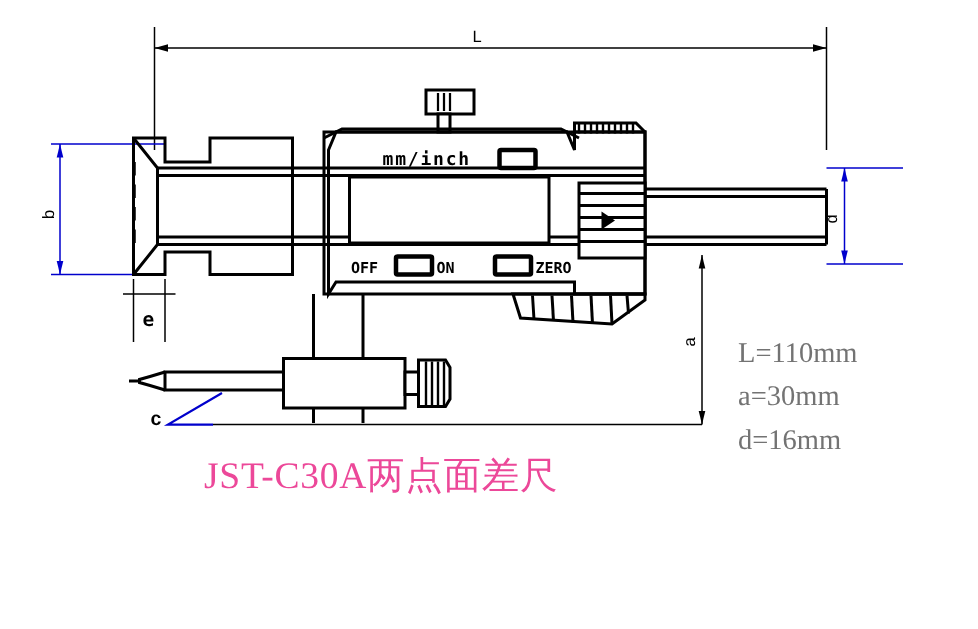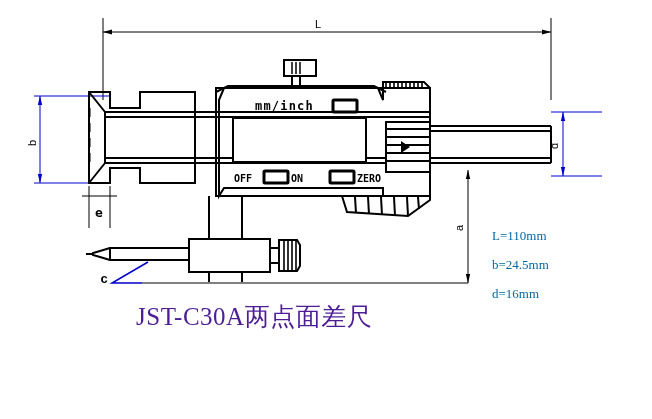--- a/index.html
+++ b/index.html
@@ -22,32 +22,32 @@
     left: 0;
     top: 0;
   }
   .legend {
     position: absolute;
     left: 492px;
     top: 228px;
     width: 156px;
   }
   .legend-item {
-    color: #0369a1;
+    color: #737373;
     font-family: "Liberation Serif", serif;
-    font-size: 13px;
+    font-size: 19px;
     line-height: 15px;
     height: 29px;
     white-space: pre;
   }
   .title {
     position: absolute;
     left: 136px;
     top: 300px;
-    color: #4c1d95;
+    color: #ec4899;
     font-family: "Liberation Serif", serif;
     font-size: 25px;
     letter-spacing: 0.5px;
     white-space: pre;
   }
   svg text {
     font-family: "Liberation Sans", sans-serif;
     fill: #000000;
   }
   .lbl-mono {
@@ -221,19 +221,19 @@
       <line x1="563" y1="112" x2="563" y2="176" stroke="#0000cc" stroke-width="1"></line>
       <path d="M563,112 L560.8,121 L565.2,121 Z" fill="#0000cc"></path>
       <path d="M563,176 L560.8,167 L565.2,167 Z" fill="#0000cc"></path>
       <text x="558" y="146" font-size="11" fill="#0000cc" transform="rotate(-90 558 146)" text-anchor="middle">d</text>
     </g>
 
   </svg>
 
   <div class="legend">
     <div class="legend-item">L=110mm</div>
-    <div class="legend-item">b=24.5mm</div>
+    <div class="legend-item">a=30mm</div>
     <div class="legend-item">d=16mm</div>
   </div>
 
   <div class="title">JST-C30A两点面差尺</div>
 
 </div>
 
 </body></html>

